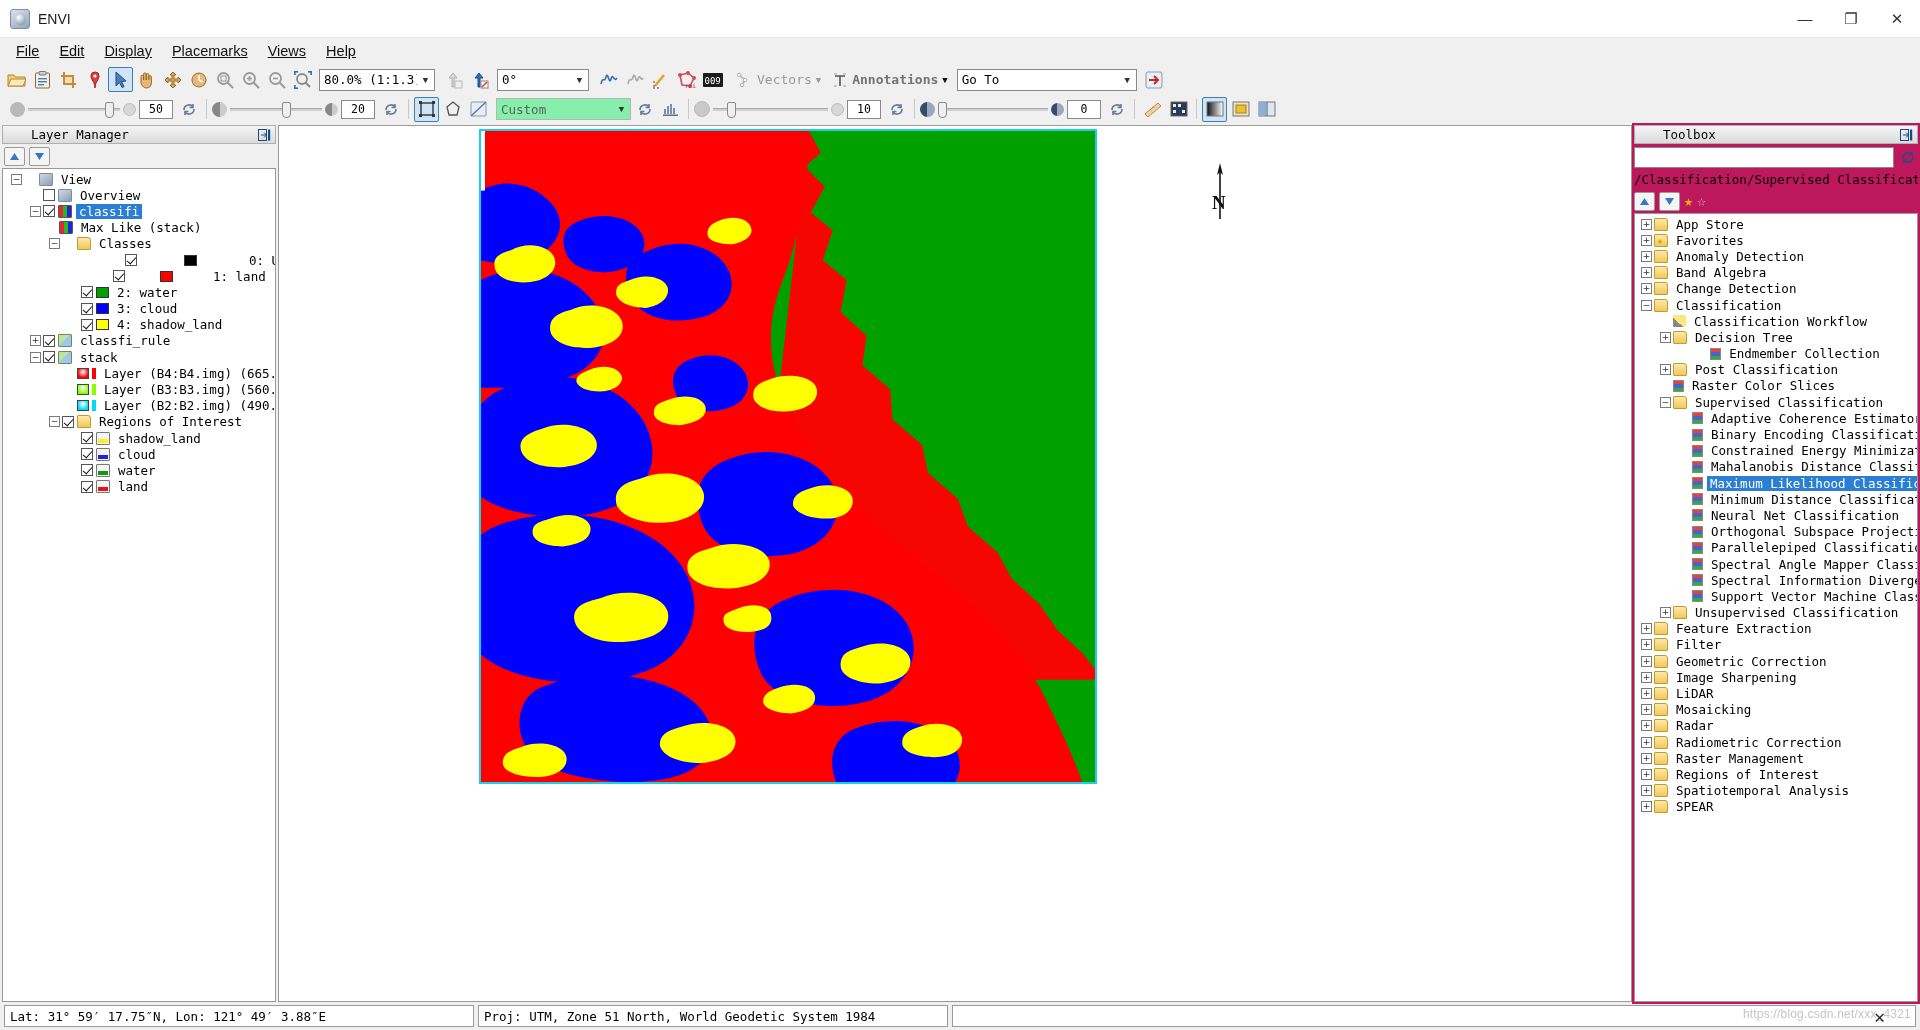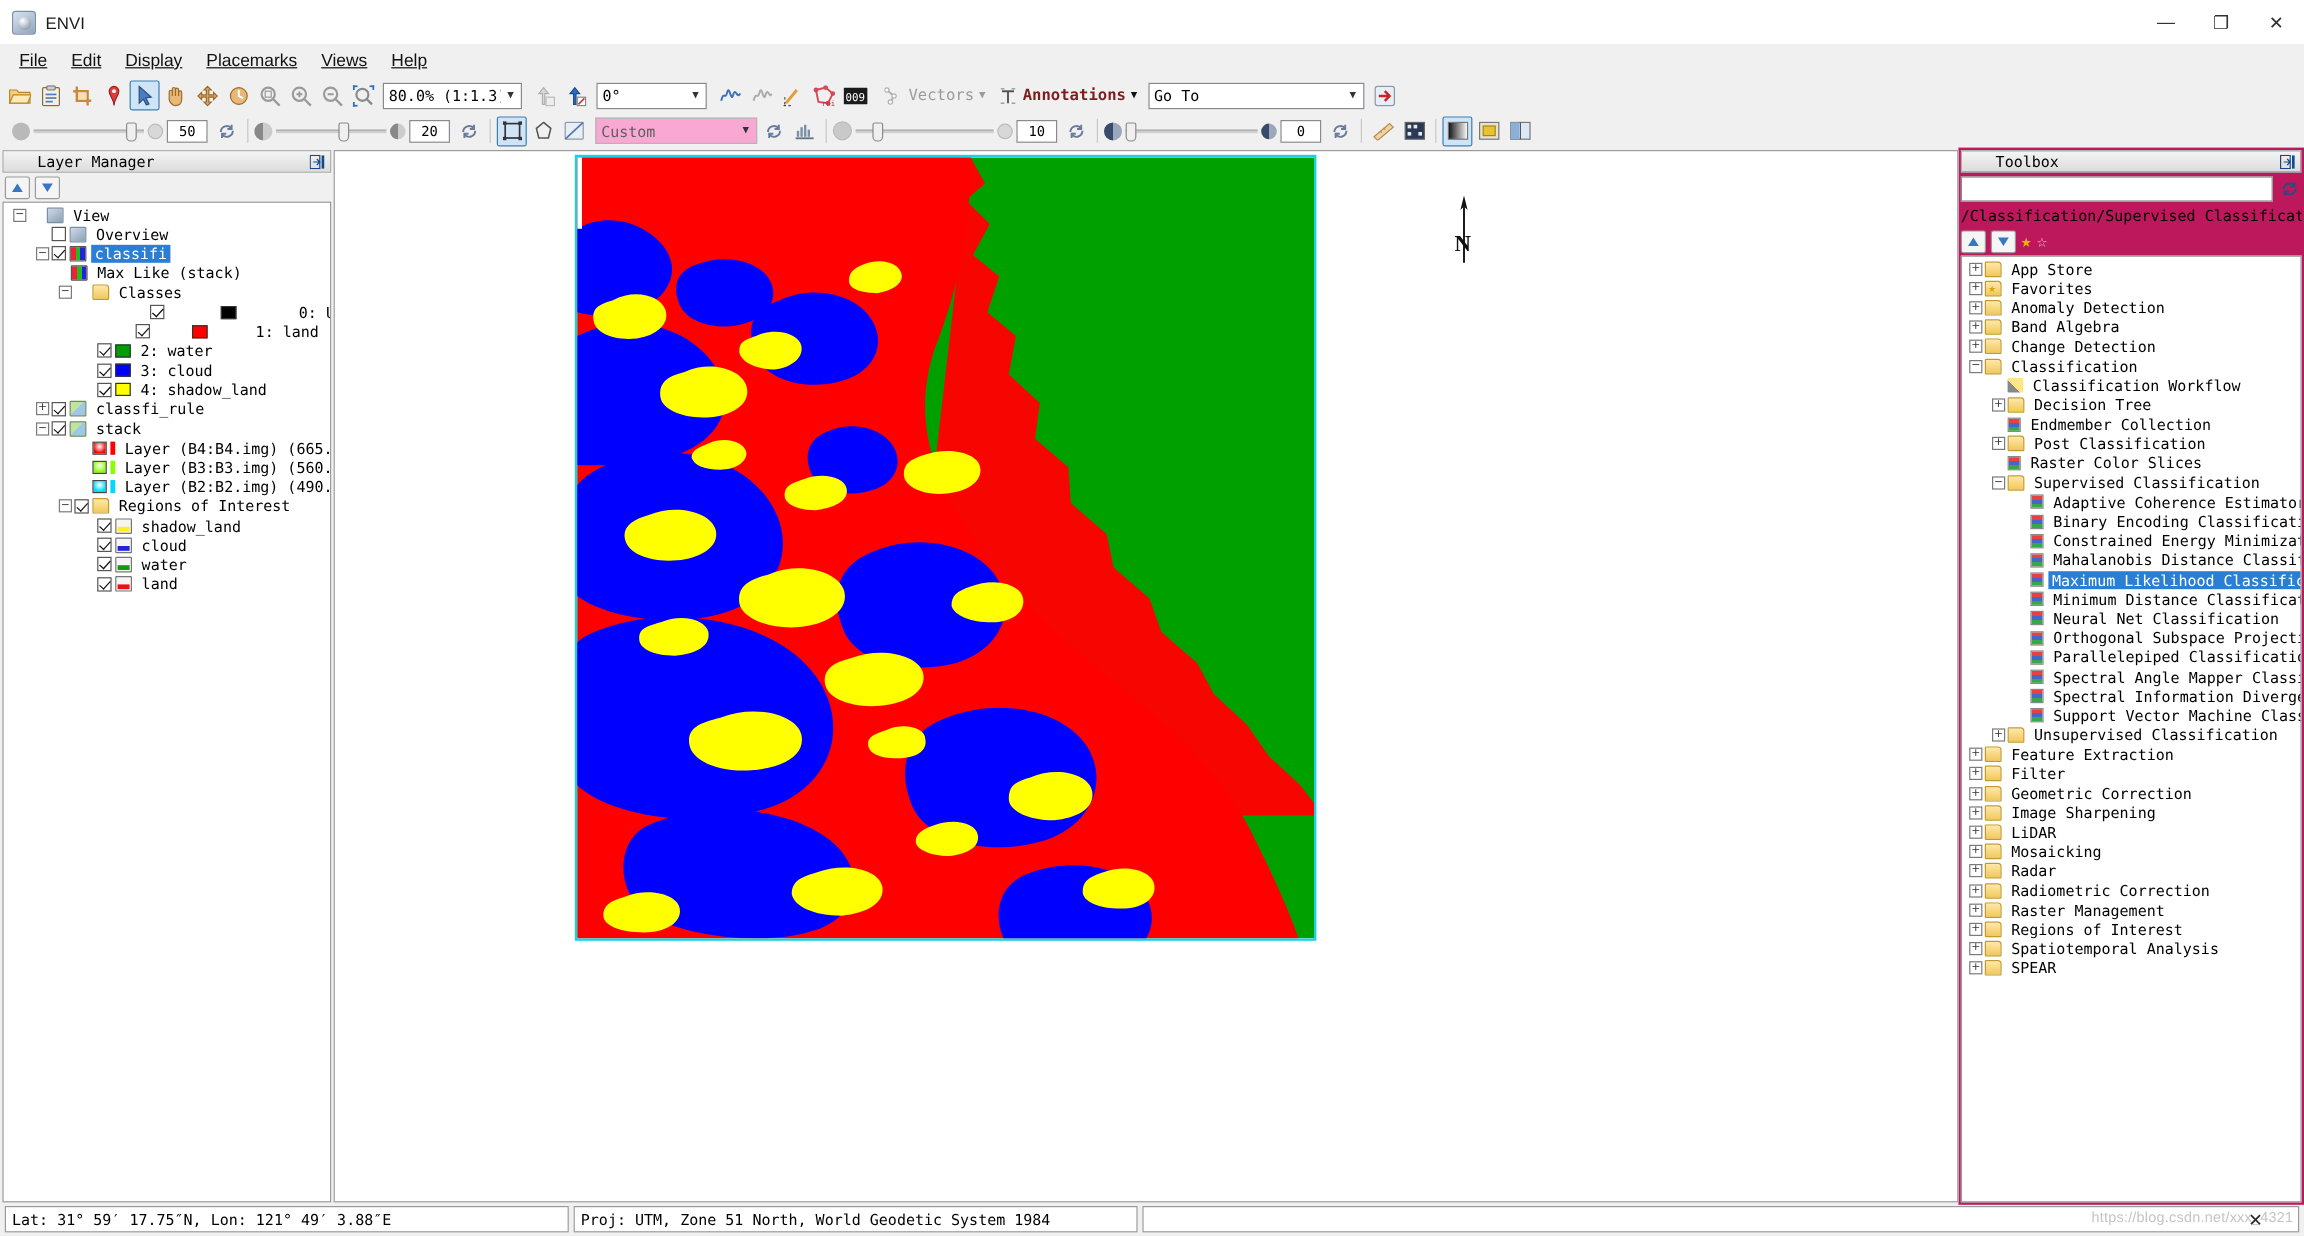--- a/index.html
+++ b/index.html
@@ -60,21 +60,21 @@
   .combo {
     height: 22px; border:1px solid #8a8a8a; background:#fff;
     display:flex; align-items:center; font-size:12.5px; color:#000;
     padding-left:4px; position:relative;
   }
   .combo .txt { white-space: nowrap; overflow:hidden; flex:1; }
   .combo .arrow {
     width:17px; height:100%; display:flex; align-items:center; justify-content:center;
     font-size:9px; color:#333;
   }
-  .combo.flat { border:1px solid #b5b5b5; background:#f9a8d4; color:#606060; }
+  .combo.flat { border:1px solid #b5b5b5; background:#86efac; color:#606060; }
 
   .slider-wrap { display:flex; align-items:center; gap:3px; }
   .knob-left { width:15px; height:15px; border-radius:50%; background:#b9b9b9; }
   .knob-left.half { background: linear-gradient(90deg,#888 50%, #ccc 50%); }
   .knob-left.dk { background: linear-gradient(90deg,#3a4a6b 50%, #9aa7bd 50%); }
   .track { width:92px; height:3px; background:#cfcfcf; border-top:1px solid #aaa; position:relative; }
   .track .thumb { position:absolute; top:-7px; width:9px; height:16px; background:#efefef; border:1px solid #8a8a8a; border-radius:2px 2px 4px 4px; }
   .knob-right { width:13px; height:13px; border-radius:50%; background:#d8d8d8; border:1px solid #bbb; }
   .numbox {
     width:34px; height:19px; border:1px solid #8a8a8a; background:#fff;
@@ -387,21 +387,21 @@
           <circle cx="5" cy="13" r="1.8" fill="#fff" stroke="#b0b0b0"></circle>
         </svg>
       <span style="font-size:13px;color:#9a9a9a;margin:0 4px;">Vectors</span>
       <span style="font-size:9px;color:#9a9a9a;">▼</span>
     </div>
     <div class="tb-icon" style="width:auto; padding:0 4px;">
       <svg width="16" height="16" viewBox="0 0 16 16">
           <path d="M3 4h10M8 4v10" stroke="#555" stroke-width="1.6" fill="none"></path>
           <path d="M2 2h3M11 2h3M2 14h3M11 14h3" stroke="#8aa" stroke-width="1.2"></path>
         </svg>
-      <span style="font-size:13px;color:#7f1d1d;margin:0 4px;font-weight:bold;">Annotations</span>
+      <span style="font-size:13px;color:#737373;margin:0 4px;font-weight:bold;">Annotations</span>
       <span style="font-size:9px;color:#111;">▼</span>
     </div>
 
     <div class="combo" style="width:180px; margin-left:3px;">
       <span class="txt">Go To</span>
       <span class="arrow">▼</span>
     </div>
     <div class="tb-icon" style="margin-left:4px;">
       <svg width="18" height="18" viewBox="0 0 18 18">
           <rect x="1" y="1" width="16" height="16" rx="2" fill="#e8eef6" stroke="#8899aa"></rect>
@@ -864,21 +864,21 @@
           <div class="tr" style="padding-left: 25px;">
             <span class="exp none"></span>
             <span class="wandico"></span>
             <span class="lbl">Classification Workflow</span>
           </div>
           <div class="tr" style="padding-left: 25px;">
             <span class="exp">+</span>
             <span class="ico folder"></span>
             <span class="lbl">Decision Tree</span>
           </div>
-          <div class="tr" style="padding-left: 25px;">
+          <div class="tr" style="padding-left: 25px; justify-content: center;">
             <span class="exp none"></span>
             <span class="algico"></span>
             <span class="lbl">Endmember Collection</span>
           </div>
           <div class="tr" style="padding-left: 25px;">
             <span class="exp">+</span>
             <span class="ico folder"></span>
             <span class="lbl">Post Classification</span>
           </div>
           <div class="tr" style="padding-left: 25px;">

